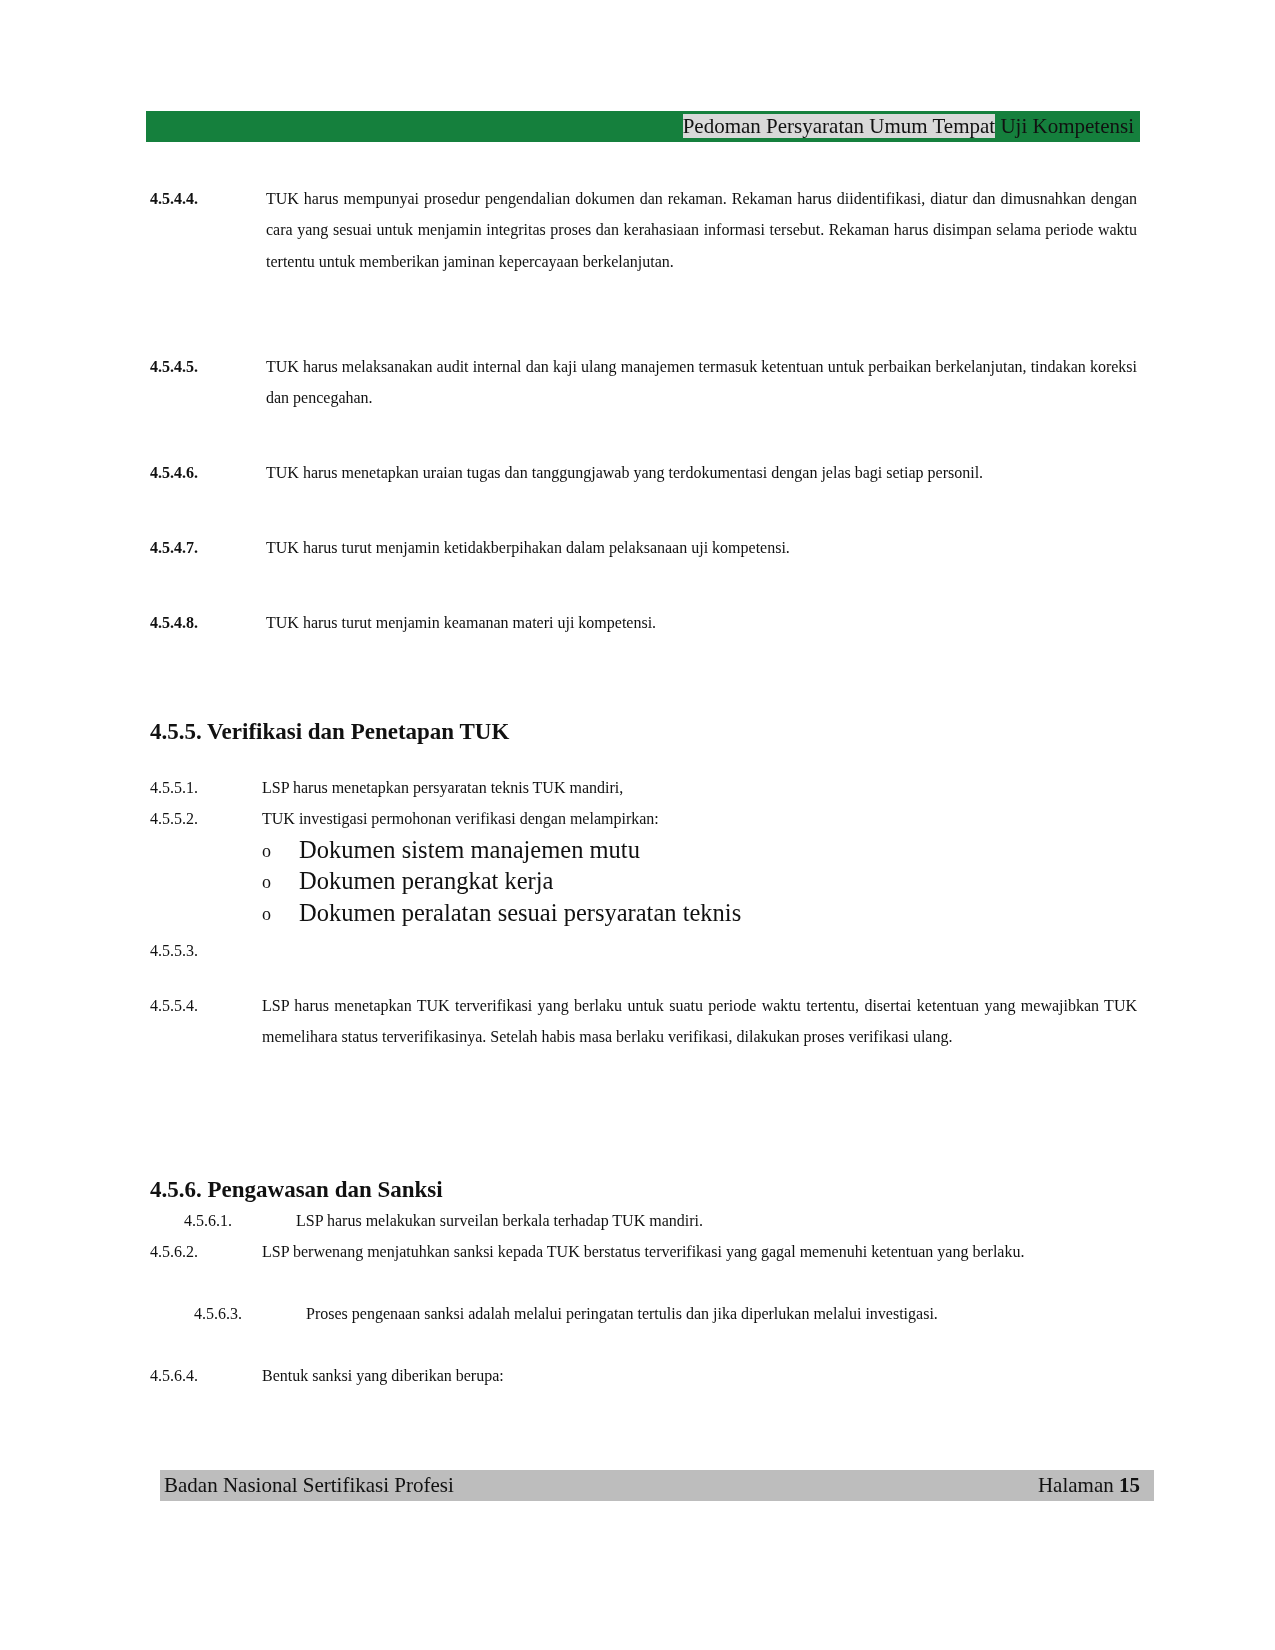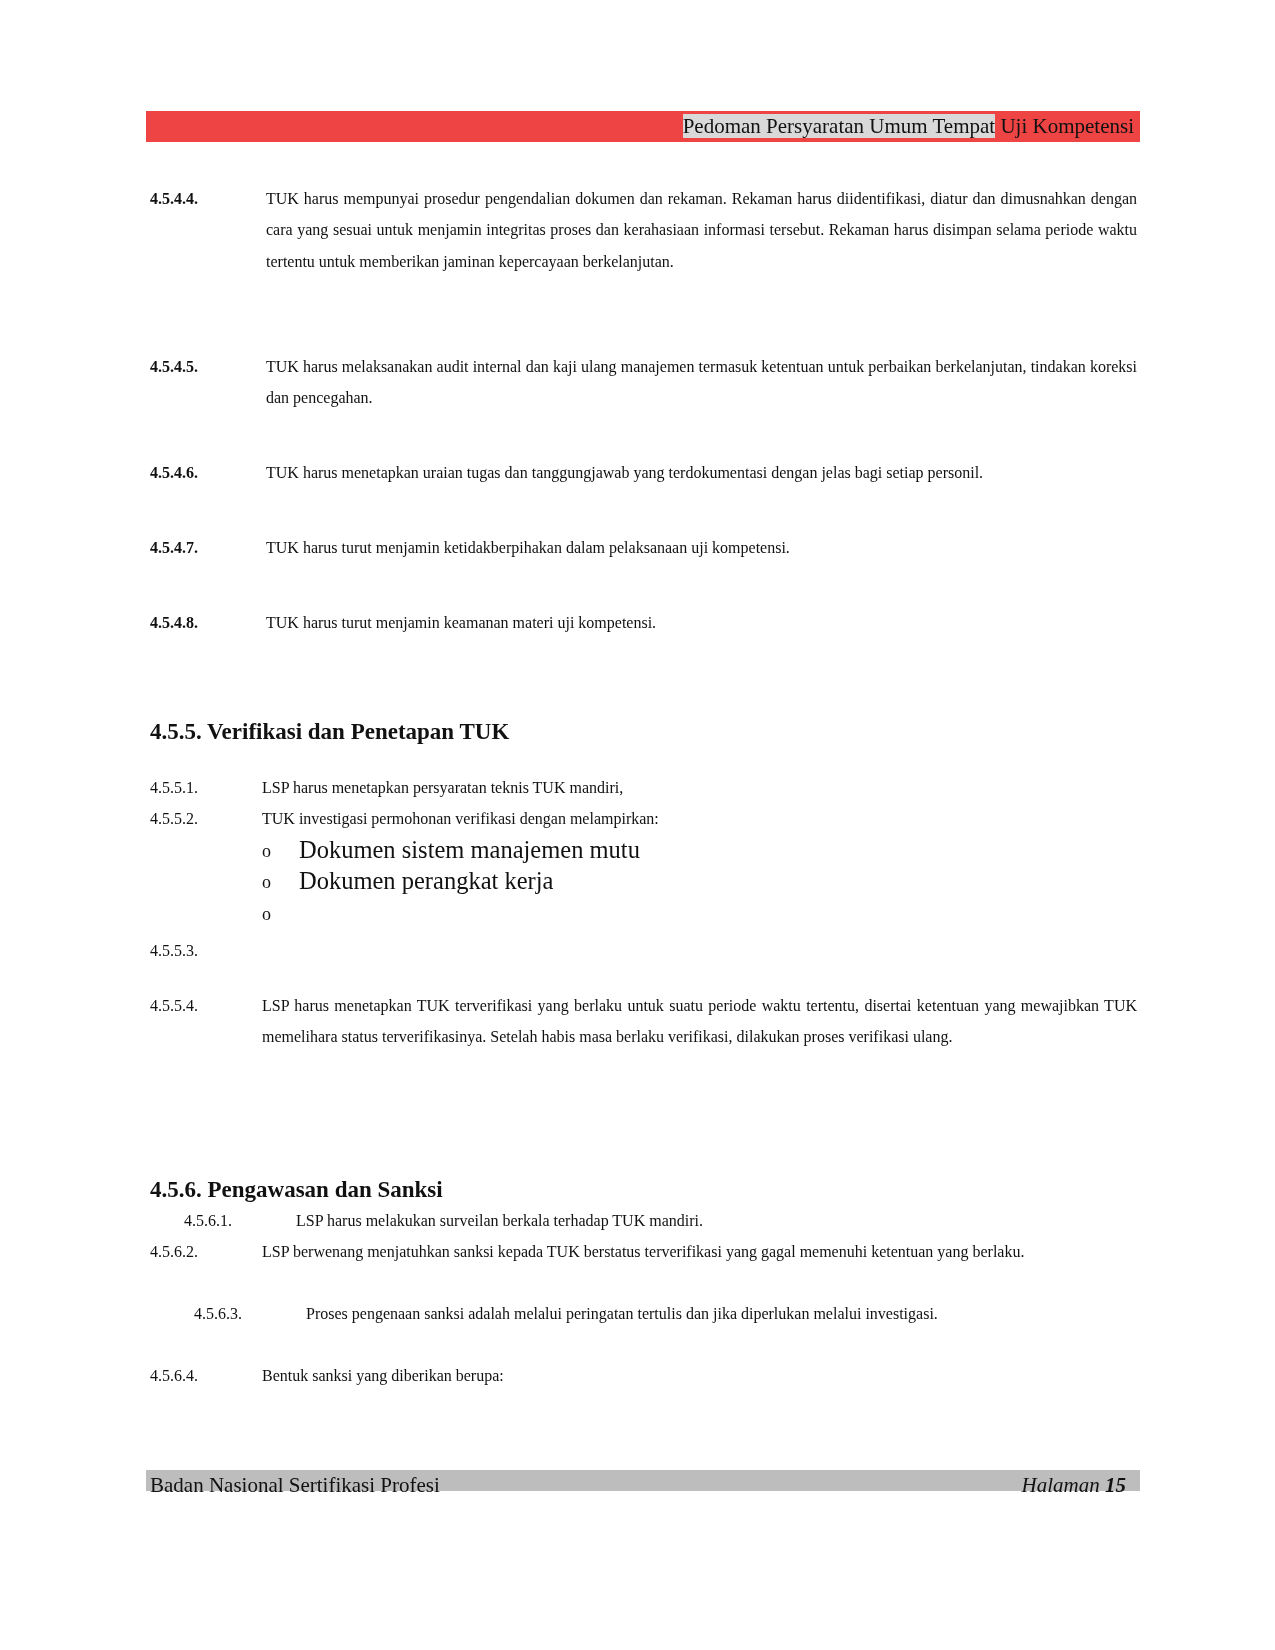--- a/index.html
+++ b/index.html
@@ -1,23 +1,23 @@
 <!DOCTYPE html>
 <html><head>
 <meta charset="utf-8">
 <style>
   html, body { margin:0; padding:0; }
   body { width:1275px; height:1650px; background:#ffffff; position:relative; overflow:hidden;
          font-family:"DejaVu Serif","Liberation Serif",serif; color:#111; }
-  .hdr { position:absolute; left:146px; top:111px; width:994px; height:31px; background:#ef4444; }
+  .hdr { position:absolute; left:146px; top:111px; width:994px; height:31px; background:#15803d; }
   .hdr-text { position:absolute; right:6px; top:2px; font-size:21px; line-height:27px; font-family:"Liberation Serif",serif; }
   .hdr-hl { background:#d9d9d9; }
-  .ftr { position:absolute; left:146px; top:1470px; width:994px; height:21px; background:#bdbdbd; }
+  .ftr { position:absolute; left:160px; top:1470px; width:994px; height:31px; background:#bdbdbd; }
   .ftr-left { position:absolute; left:4px; top:2px; font-size:21px; line-height:27px; font-family:"Liberation Serif",serif; }
-  .ftr-right { position:absolute; right:14px; top:2px; font-size:21px; line-height:27px; font-family:"Liberation Serif",serif;font-style:italic; }
+  .ftr-right { position:absolute; right:14px; top:2px; font-size:21px; line-height:27px; font-family:"Liberation Serif",serif; }
   .ftr-right b { font-weight:bold; }
 
   .item { position:absolute; left:150px; width:987px; font-family:"Liberation Serif",serif; font-size:16px; line-height:31.3px; }
   .num { position:absolute; left:0; top:0; }
   .num.bold { font-weight:bold; }
   .txt { margin-left:116px; text-align:justify; text-align-last:left; }
   .txt2 { margin-left:112px; text-align:justify; }
   .heading { position:absolute; left:150px; font-family:"Liberation Serif",serif; font-size:23px; font-weight:bold; line-height:31px; }
   .bullets { position:absolute; left:262px; font-family:"Liberation Serif",serif; font-size:24.5px; line-height:31.3px; }
   .bullet { position:relative; padding-left:37px; }
@@ -57,21 +57,21 @@
   <span class="num">4.5.5.1.</span>
   <div class="txt2">LSP harus menetapkan persyaratan teknis TUK mandiri,</div>
 </div>
 <div class="item" style="top:803px;">
   <span class="num">4.5.5.2.</span>
   <div class="txt2">TUK investigasi permohonan verifikasi dengan melampirkan:</div>
 </div>
 <div class="bullets" style="top:834px;">
   <div class="bullet"><span class="bullet-mark">o</span><span>Dokumen sistem manajemen mutu</span></div>
   <div class="bullet"><span class="bullet-mark">o</span><span>Dokumen perangkat kerja</span></div>
-  <div class="bullet"><span class="bullet-mark">o</span></div>
+  <div class="bullet"><span class="bullet-mark">o</span><span>Dokumen peralatan sesuai persyaratan teknis</span></div>
 </div>
 <div class="item" style="top:928px;margin-top:7px;">
   <span class="num">4.5.5.3.</span>
 </div>
 <div class="item" style="top:990px;">
   <span class="num">4.5.5.4.</span>
   <div class="txt2">LSP harus menetapkan TUK terverifikasi yang berlaku untuk suatu periode waktu tertentu, disertai ketentuan yang mewajibkan TUK memelihara status terverifikasinya. Setelah habis masa berlaku verifikasi, dilakukan proses verifikasi ulang.</div>
 </div>
 
 <div class="heading" style="top:1174px;">4.5.6.  Pengawasan dan Sanksi</div>

